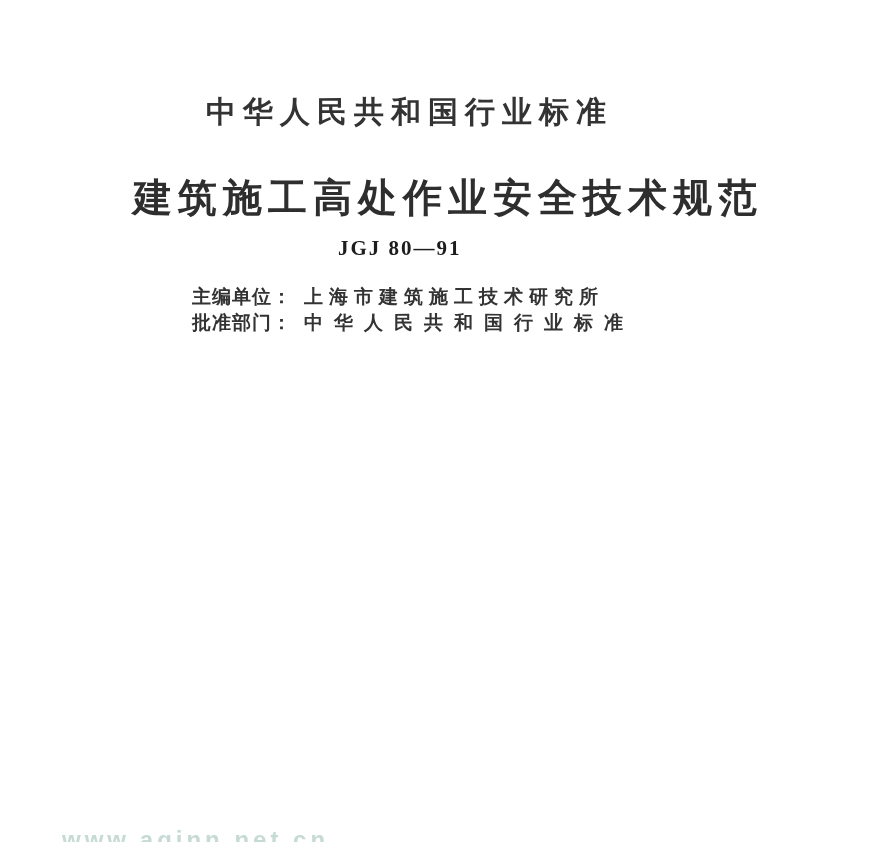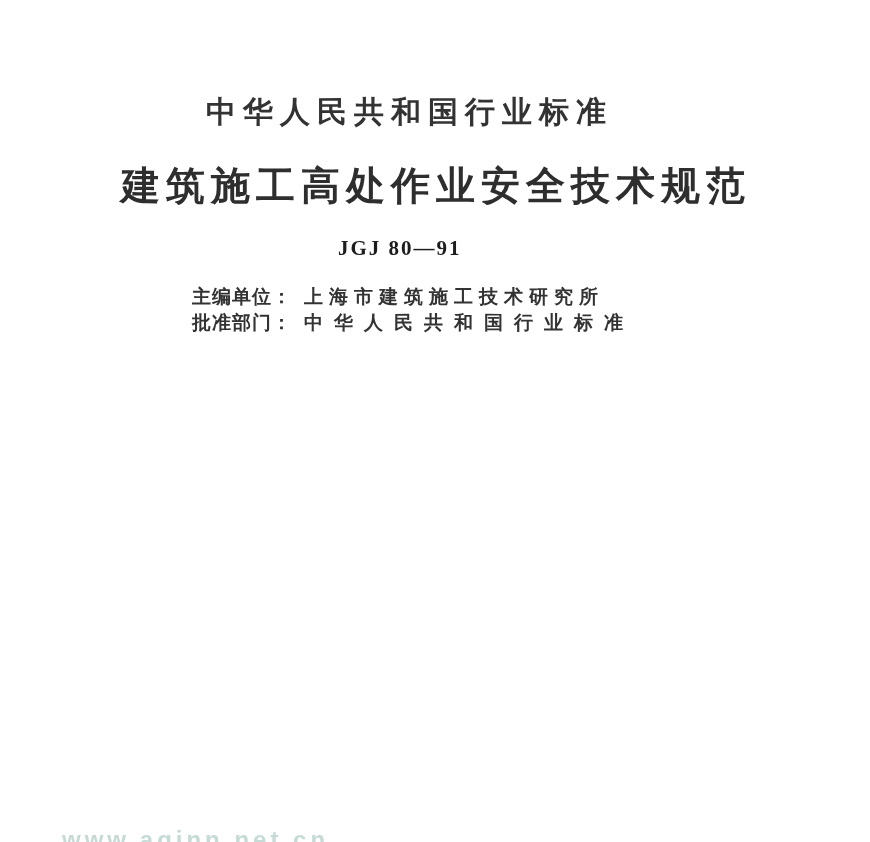--- a/index.html
+++ b/index.html
@@ -26,21 +26,21 @@
     letter-spacing: 7px;
     line-height: 1.15;
     white-space: nowrap;
     color: #333333;
   }
   
   .doc-title {
     position: absolute;
     left: 119px;
     top: 162px;
-    margin: 2px;
+    margin: 14px;
     font-size: 39px;
     font-weight: bold;
     letter-spacing: 6px;
     line-height: 1.15;
     white-space: nowrap;
     color: #2e2e2e;
   }
   
   .std-number {
     position: absolute;

